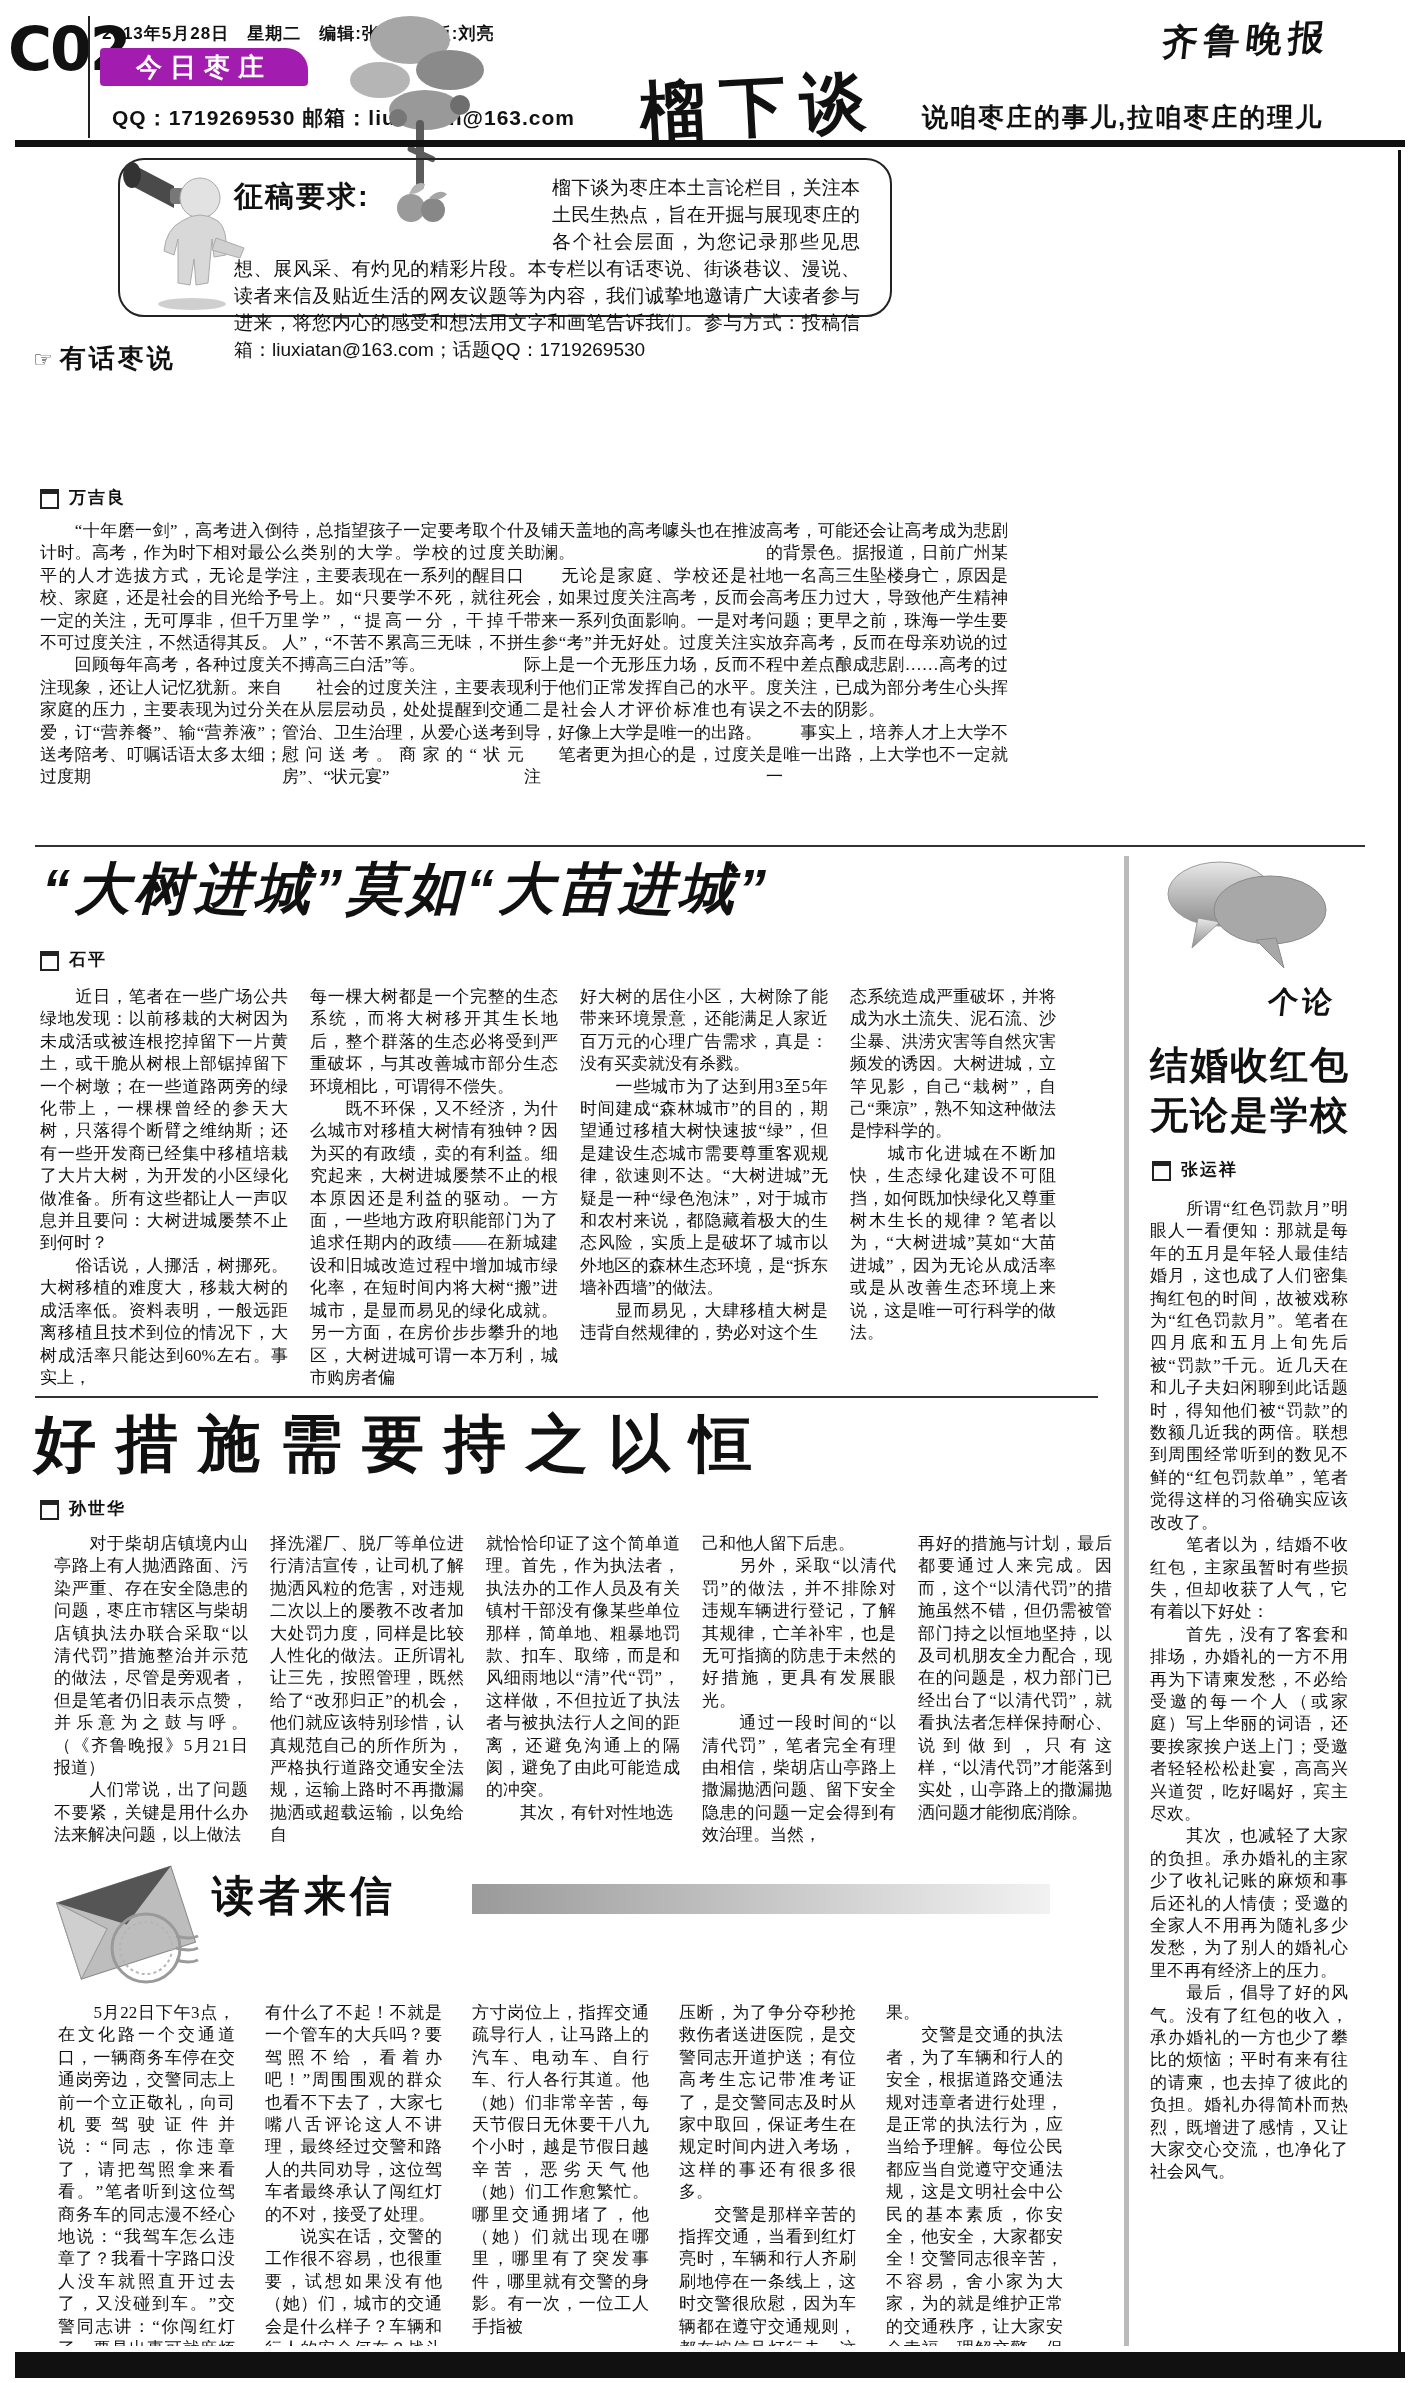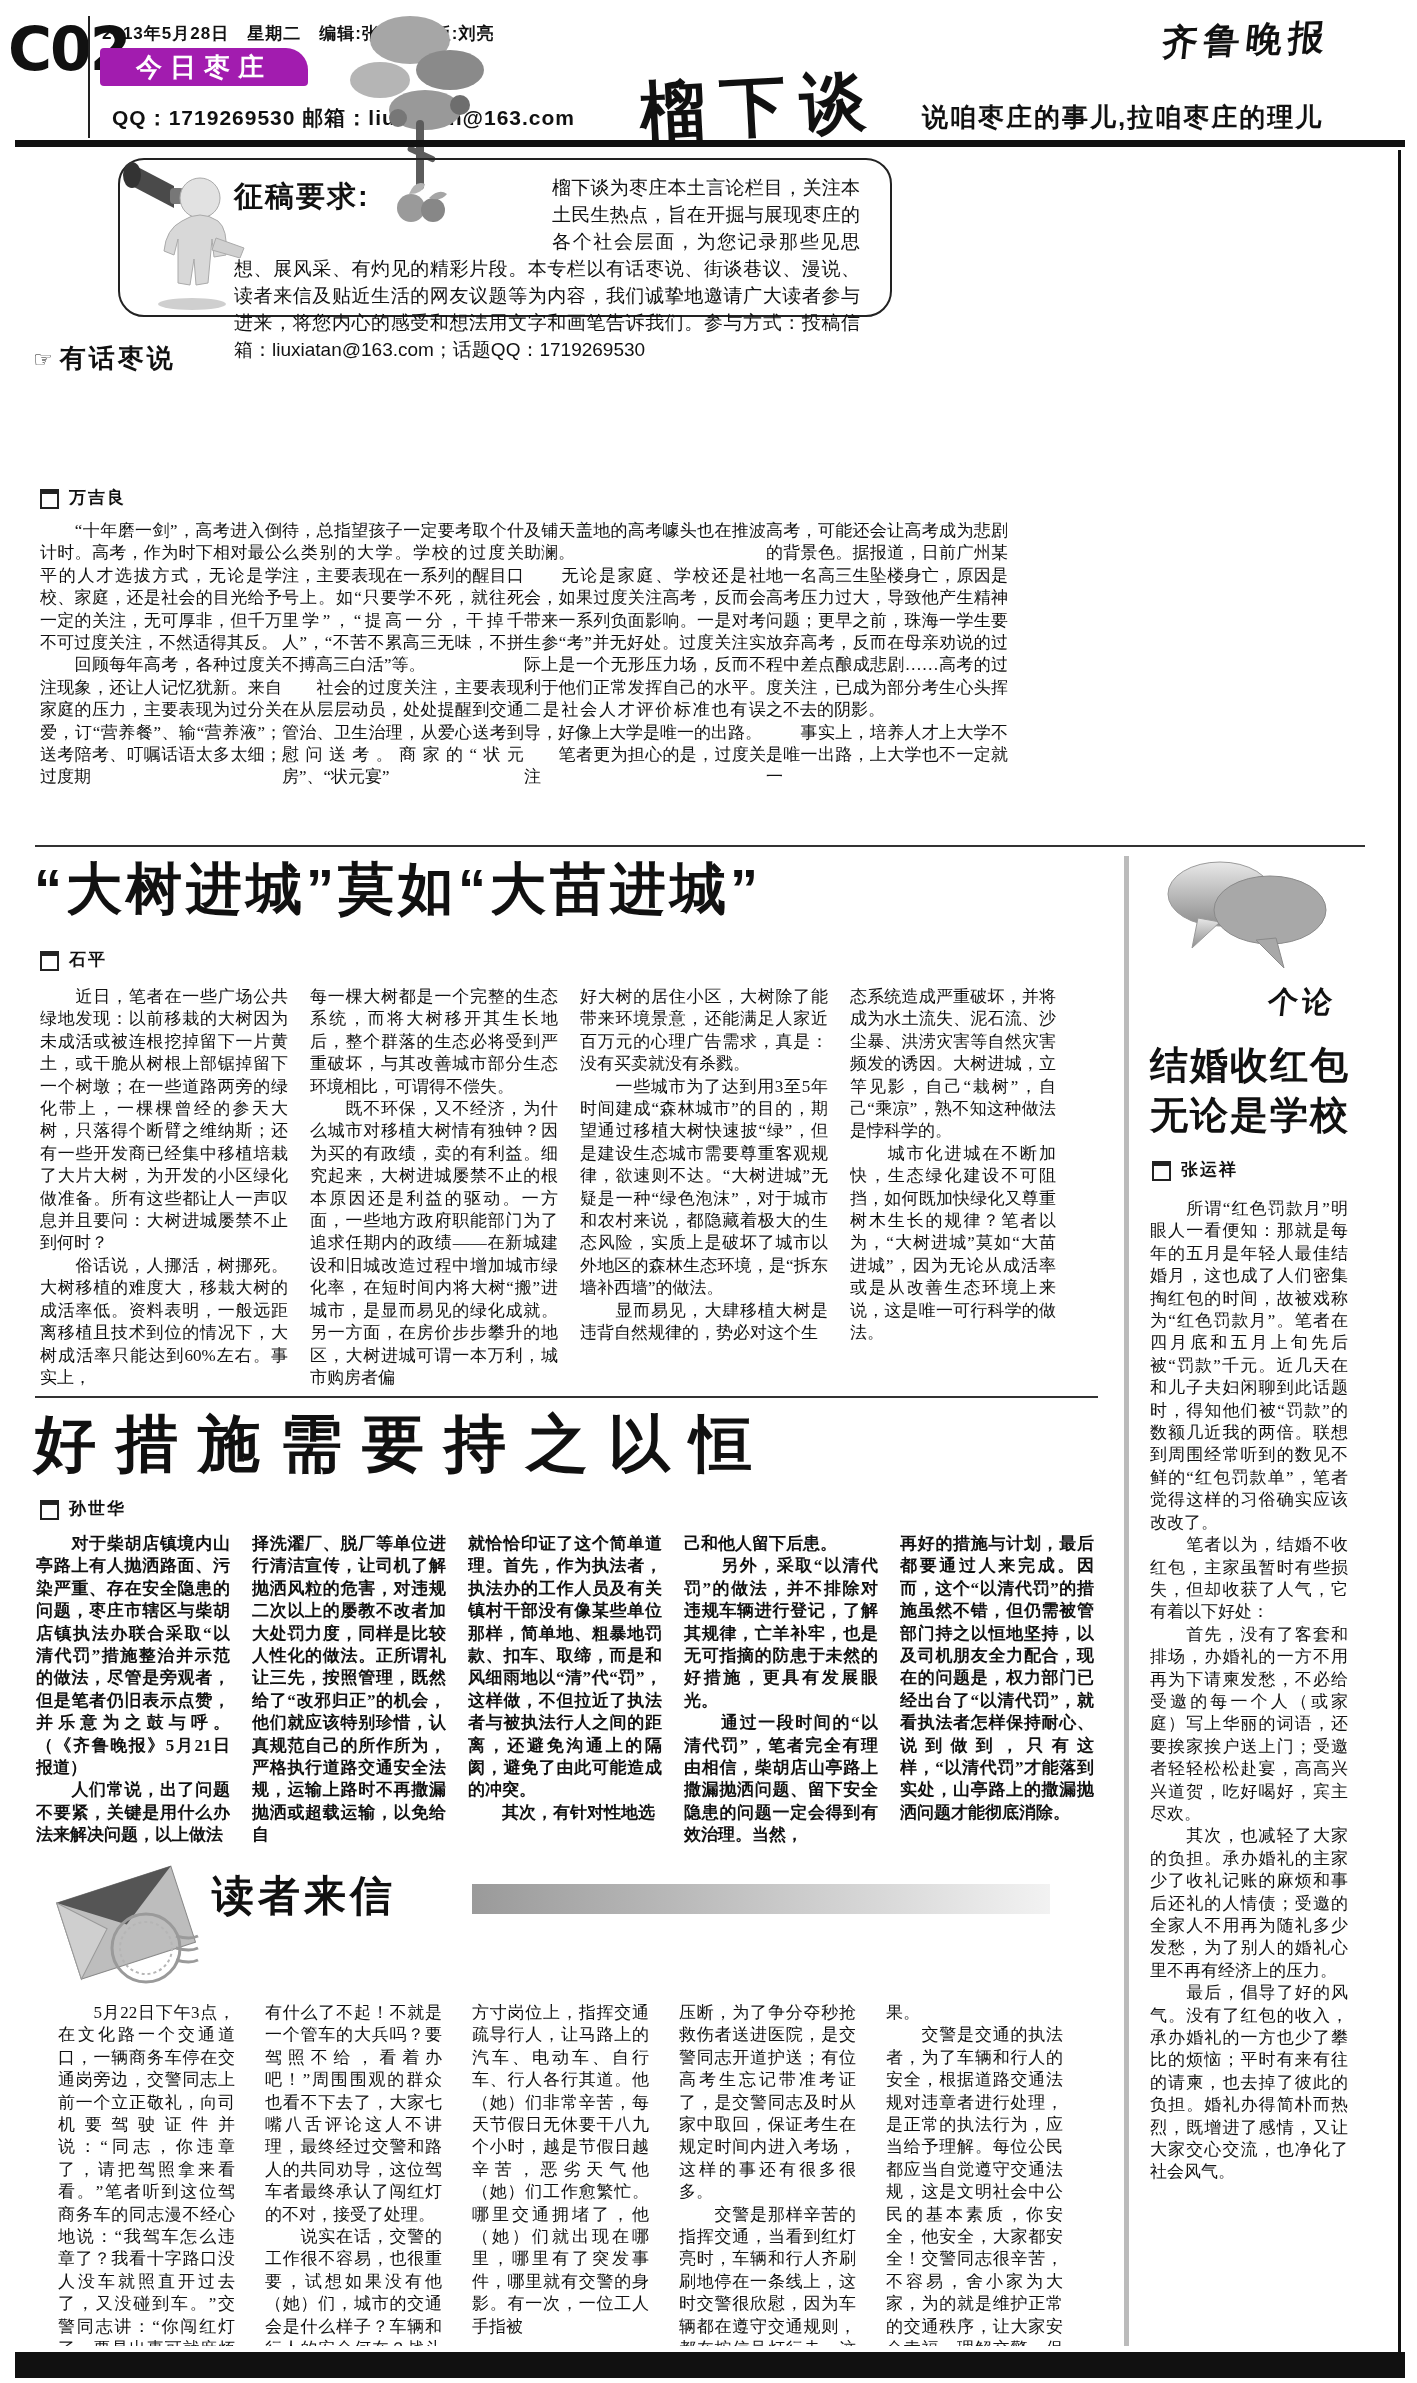--- a/index.html
+++ b/index.html
@@ -26,37 +26,37 @@
   .subbox{left:118px;top:158px;width:770px;height:155px;border:2px solid #222;border-radius:26px;}
   .subbox-inner{position:absolute;left:118px;top:168px;width:752px;height:140px;padding:6px 10px 6px 116px;
                 font-size:19px;line-height:27px;text-align:justify;box-sizing:border-box;}
   .subfloat{float:left;width:318px;height:58px;}
   .sublabel{display:inline-block;font-size:29px;font-weight:900;letter-spacing:2px;margin-top:8px;}
 
   
   .sect-tag{left:33px;top:341px;font-size:26px;font-weight:900;letter-spacing:3px;}
   .pointer{font-size:22px;font-weight:400;margin-right:4px;}
   .t1{left:34px;top:376px;font-size:62px;font-weight:900;letter-spacing:12px;white-space:nowrap;}
-  .t2{left:34px;top:852px;font-size:56px;font-weight:900;letter-spacing:4px;white-space:nowrap;}
+  .t2{left:42px;top:852px;font-size:56px;font-weight:900;letter-spacing:4px;white-space:nowrap;font-style:italic;}
   .t3{left:34px;top:1402px;font-size:62px;font-weight:900;letter-spacing:20px;white-space:nowrap;}
   .byline{font-size:17px;font-weight:600;letter-spacing:2px;}
   .byline .sq{display:inline-block;width:15px;height:13px;border:2px solid #222;border-top-width:5px;
               margin-right:10px;vertical-align:middle;}
   .body-flex{display:flex;}
   .col{font-size:17px;line-height:22.4px;text-align:justify;white-space:pre-line;overflow:hidden;
        font-family:"Liberation Serif","DejaVu Serif",serif;}
 
   .a1body{left:40px;top:520px;width:1312px;height:296px;}
   .a1body .col{width:242px;height:296px;}
 
   .a2body{left:40px;top:986px;width:1042px;height:404px;gap:22px;}
   .a2body .col{width:248px;height:404px;}
   .a2body .col:last-child{width:206px;}
 
-  .a3body{left:36px;top:1533px;width:1058px;height:312px;gap:22px;font-weight:bold;}
+  .a3body{left:54px;top:1533px;width:1058px;height:312px;gap:22px;}
   .a3body .col{width:194px;height:312px;}
 
   .rule-a1{left:35px;top:845px;width:1330px;height:2px;background:#333;}
   .rule-a3{left:35px;top:1396px;width:1063px;height:2px;background:#333;}
 
   
   .sb-vrule{left:1124px;top:856px;width:5px;height:1490px;background:#bbb;}
   .sb-tag{left:1268px;top:982px;font-size:30px;font-weight:900;letter-spacing:4px;transform:skewX(-6deg);}
   .sb-title{left:1150px;top:1040px;font-size:38px;font-weight:900;line-height:50px;letter-spacing:2px;}
   .sb-byline{left:1152px;top:1158px;}

